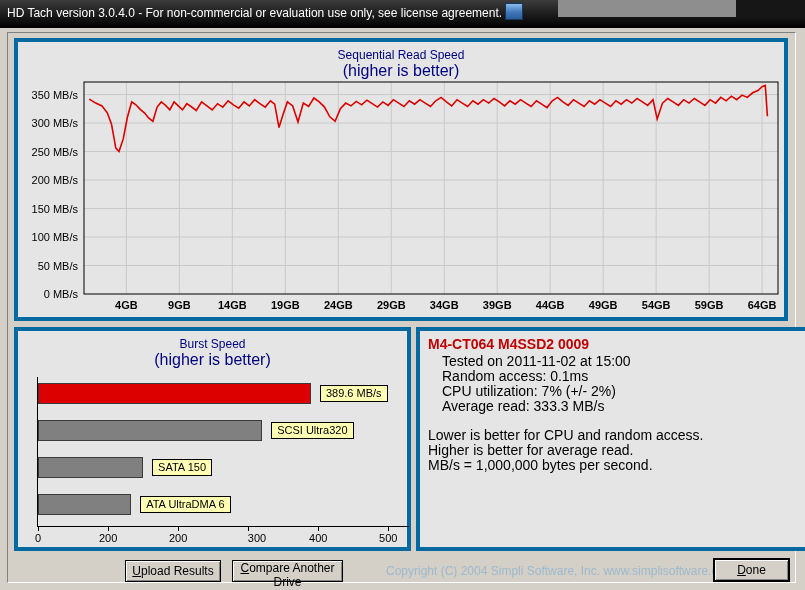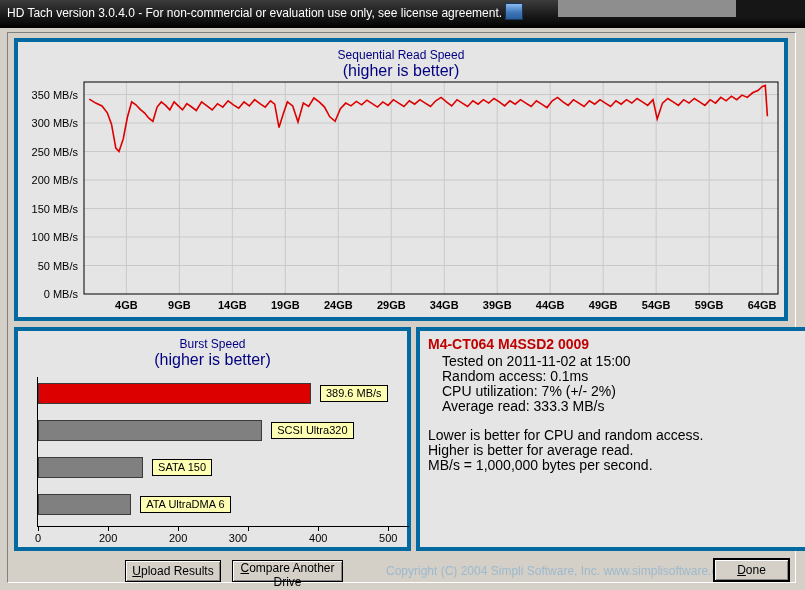--- a/index.html
+++ b/index.html
@@ -133,21 +133,21 @@
           <div class="blabel" style="top: 82px; left: 114.1px;">SATA 150</div>
           <div class="bbar" style="top: 117px; width: 93.2px; background: rgb(128, 128, 128);"></div>
           <div class="blabel" style="top: 119px; left: 102.2px;">ATA UltraDMA 6</div>
           <div class="btick" style="left: 0px;"></div>
           <div class="bticklabel" style="left: 0px;">0</div>
           <div class="btick" style="left: 70.1px;"></div>
           <div class="bticklabel" style="left: 70.1px;">200</div>
           <div class="btick" style="left: 140.1px;"></div>
           <div class="bticklabel" style="left: 140.1px;">200</div>
           <div class="btick" style="left: 210.2px;"></div>
-          <div class="bticklabel" style="left: 200px;">300</div>
+          <div class="bticklabel" style="left: 219px;">300</div>
           <div class="btick" style="left: 280.2px;"></div>
           <div class="bticklabel" style="left: 280.2px;">400</div>
           <div class="btick" style="left: 350.3px;"></div>
           <div class="bticklabel" style="left: 350.3px;">500</div>
         </div>
     </div>
 
     <div class="panel info-panel">
       <div class="model">M4-CT064 M4SSD2 0009</div>
       <div class="indent">Tested on 2011-11-02 at 15:00</div>

